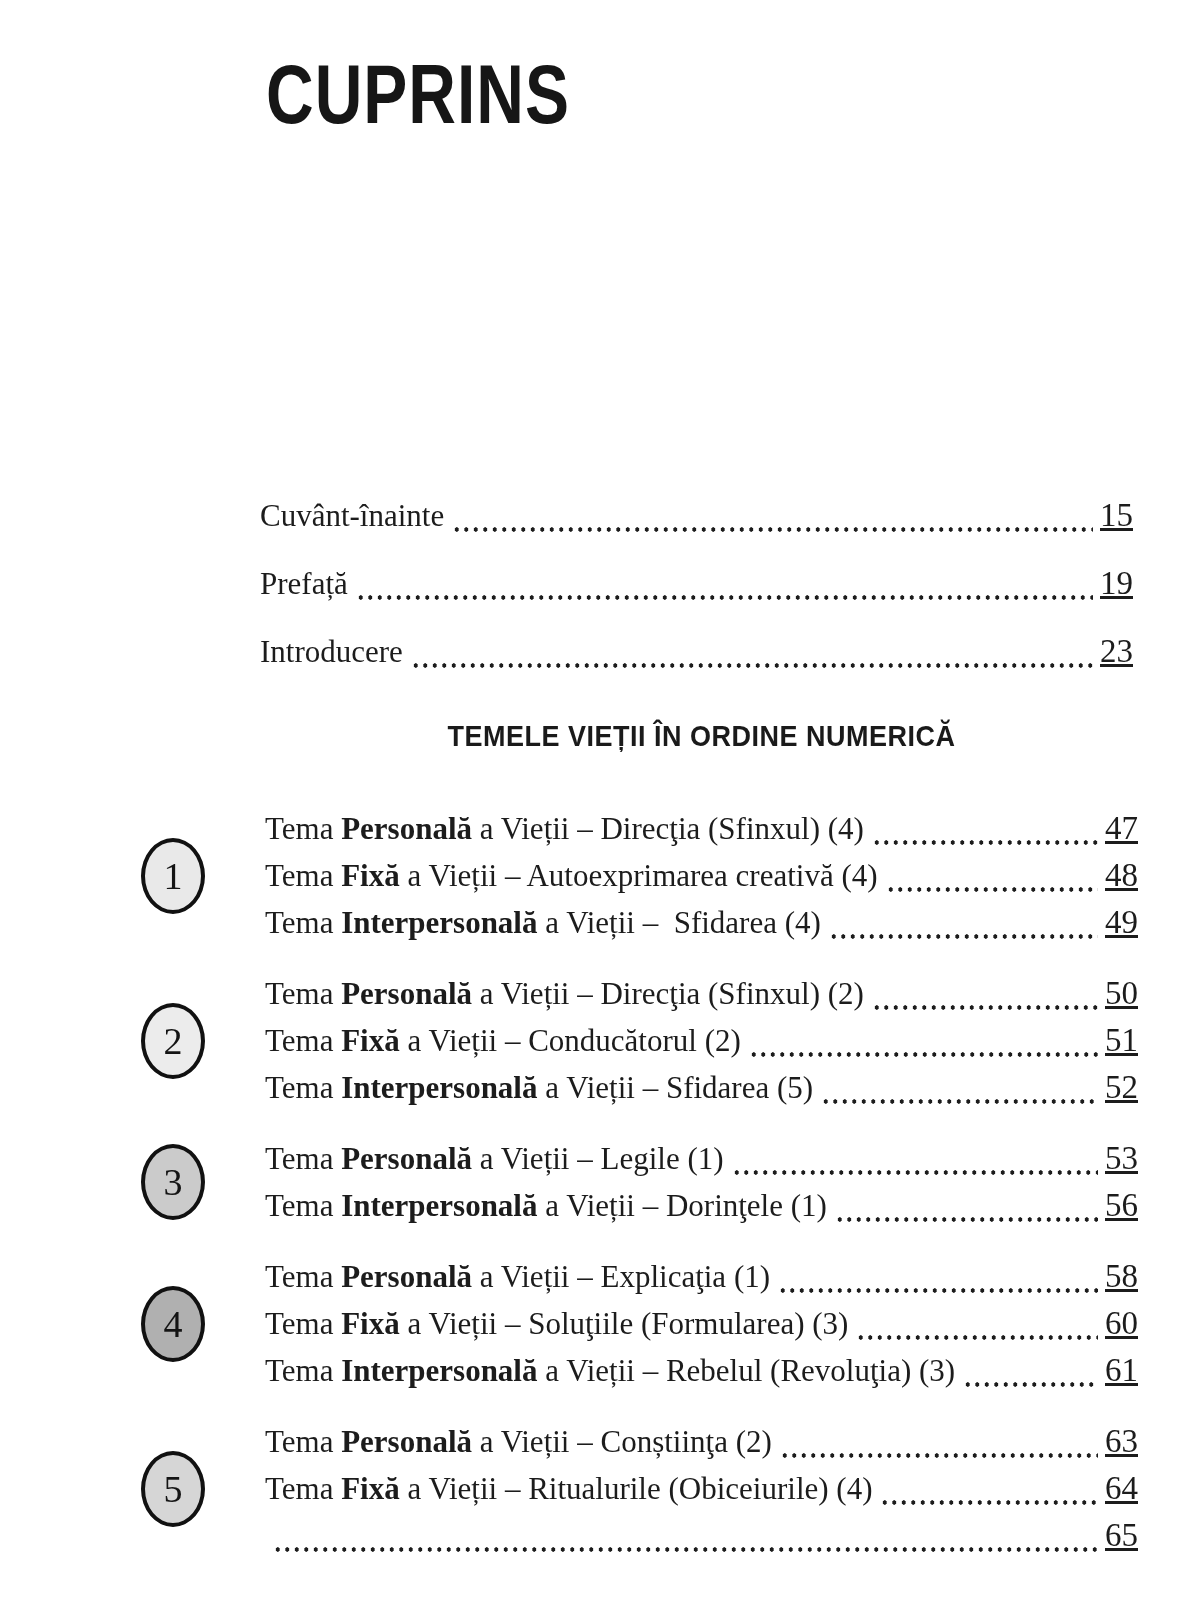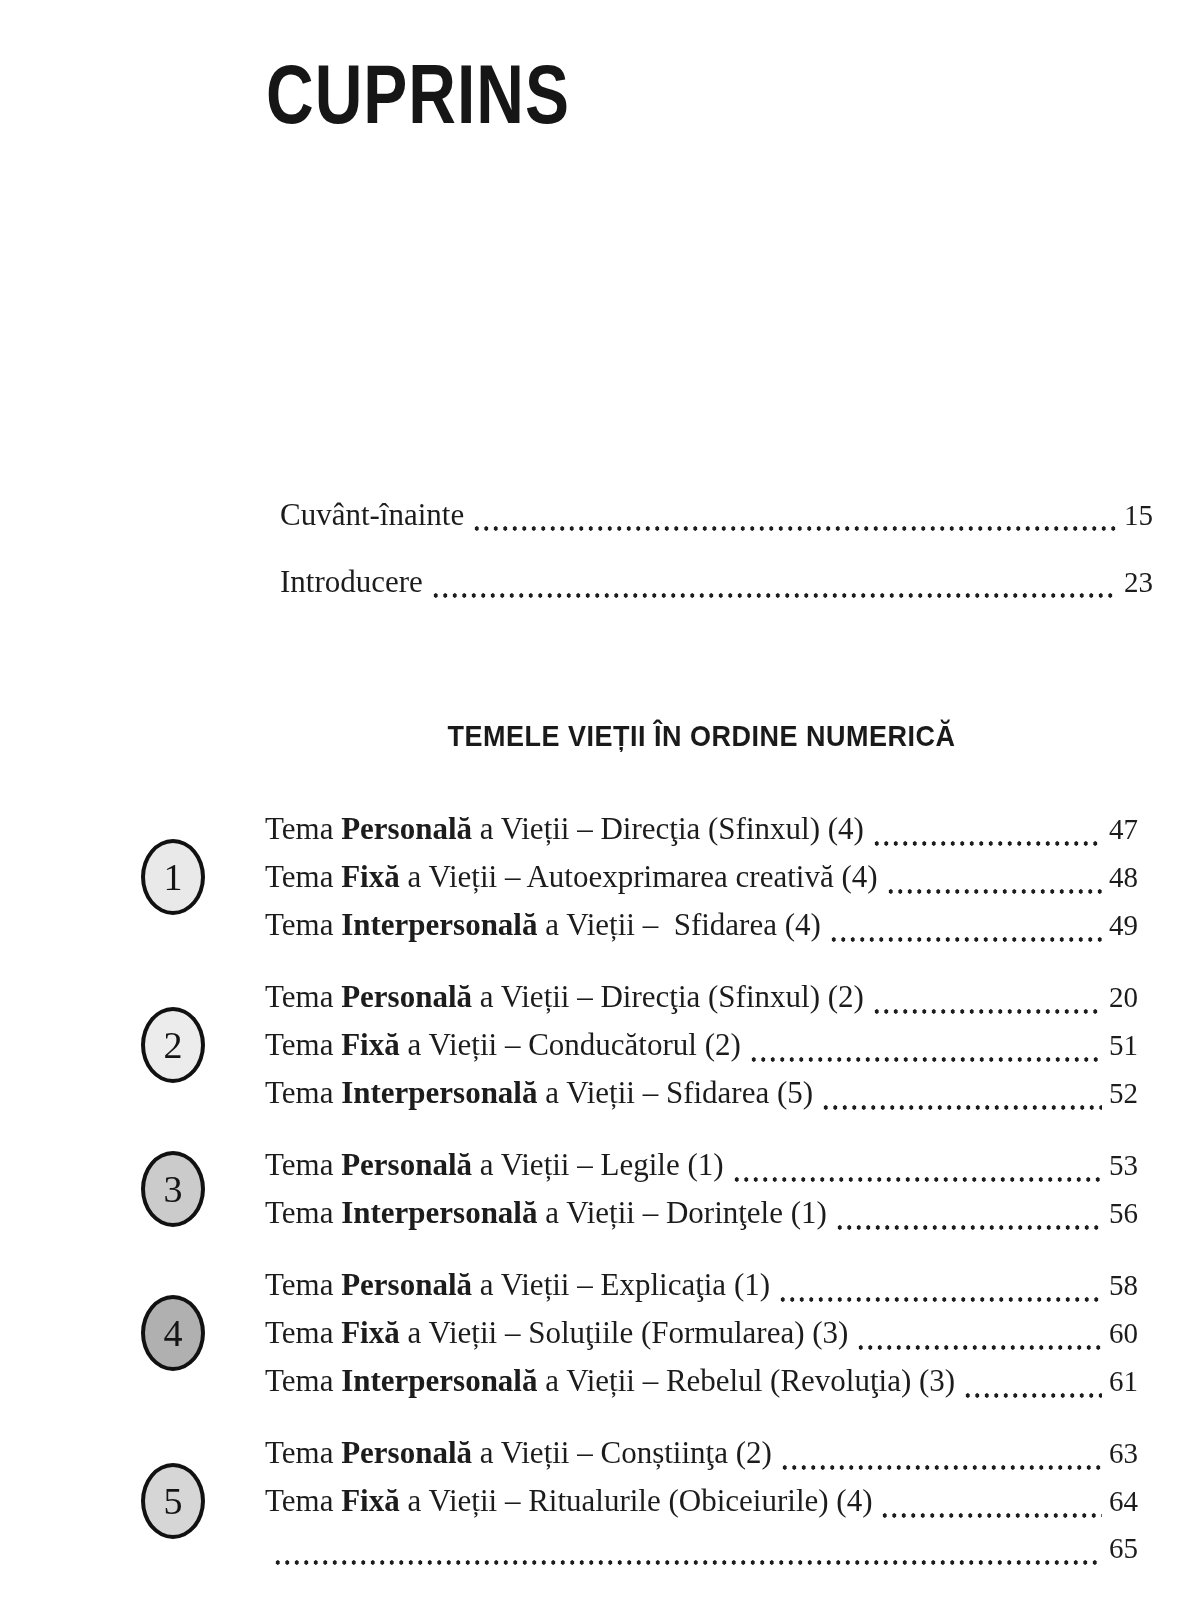--- a/index.html
+++ b/index.html
@@ -25,21 +25,21 @@
     font-weight: 700;
     font-size: 66px;
     letter-spacing: 1px;
     color: #161616;
     transform: scaleY(1.26);
     transform-origin: left top;
     white-space: pre;
   }
   .front-list {
     position: absolute;
-    left: 280px;
+    left: 260px;
     top: 476px;
     width: 873px;
   }
   .toc-row {
     display: flex;
     align-items: baseline;
     font-size: 31px;
     line-height: 46px;
   }
   .front-list .toc-row { margin-bottom: 21px; }
@@ -51,21 +51,22 @@
     margin: 0 7px 0 8px;
     align-self: flex-end;
     margin-bottom: 7px;
     background-image: radial-gradient(circle, #1b1b1b 2px, rgba(0,0,0,0) 2.3px);
     background-size: 9.5px 5px;
     background-repeat: repeat-x;
     background-position: left bottom;
   }
   .pagenum {
     white-space: nowrap;
-    font-size: 29px;
+    font-size: 33px;
+    text-decoration: underline;
   }
   .section-heading {
     position: absolute;
     left: 265px;
     top: 703px;
     width: 873px;
     text-align: center;
     font-family: "Liberation Sans", sans-serif;
     font-weight: 700;
     font-size: 27px;
@@ -110,20 +111,25 @@
 
   <div class="book-title">CUPRINS</div>
 
   <div class="front-list">
   <div class="toc-row">
     <span class="toc-text"><span class="t-pre">Cuvânt-înainte</span><span class="toc-bold t-bold"></span><span class="t-post"></span></span>
     <span class="dots"></span>
     <span class="pagenum">15</span>
   </div>
 
+  <div class="toc-row">
+    <span class="toc-text"><span class="t-pre">Prefață</span><span class="toc-bold t-bold"></span><span class="t-post"></span></span>
+    <span class="dots"></span>
+    <span class="pagenum">19</span>
+  </div>
 
   <div class="toc-row">
     <span class="toc-text"><span class="t-pre">Introducere</span><span class="toc-bold t-bold"></span><span class="t-post"></span></span>
     <span class="dots"></span>
     <span class="pagenum">23</span>
   </div>
 </div>
 
   <div class="section-heading">TEMELE VIEȚII ÎN ORDINE NUMERICĂ</div>
 
@@ -149,21 +155,21 @@
     <span class="pagenum">49</span>
   </div>
 </div>
 
   <div class="group">
     <span class="badge" style="background: rgb(236, 236, 236);">2</span>
 
   <div class="toc-row">
     <span class="toc-text"><span class="t-pre">Tema </span><span class="toc-bold t-bold">Personală</span><span class="t-post"> a Vieții – Direcţia (Sfinxul) (2)</span></span>
     <span class="dots"></span>
-    <span class="pagenum">20</span>
+    <span class="pagenum">50</span>
   </div>
 
   <div class="toc-row">
     <span class="toc-text"><span class="t-pre">Tema </span><span class="toc-bold t-bold">Fixă</span><span class="t-post"> a Vieții – Conducătorul (2)</span></span>
     <span class="dots"></span>
     <span class="pagenum">51</span>
   </div>
 
   <div class="toc-row">
     <span class="toc-text"><span class="t-pre">Tema </span><span class="toc-bold t-bold">Interpersonală</span><span class="t-post"> a Vieții – Sfidarea (5)</span></span>

